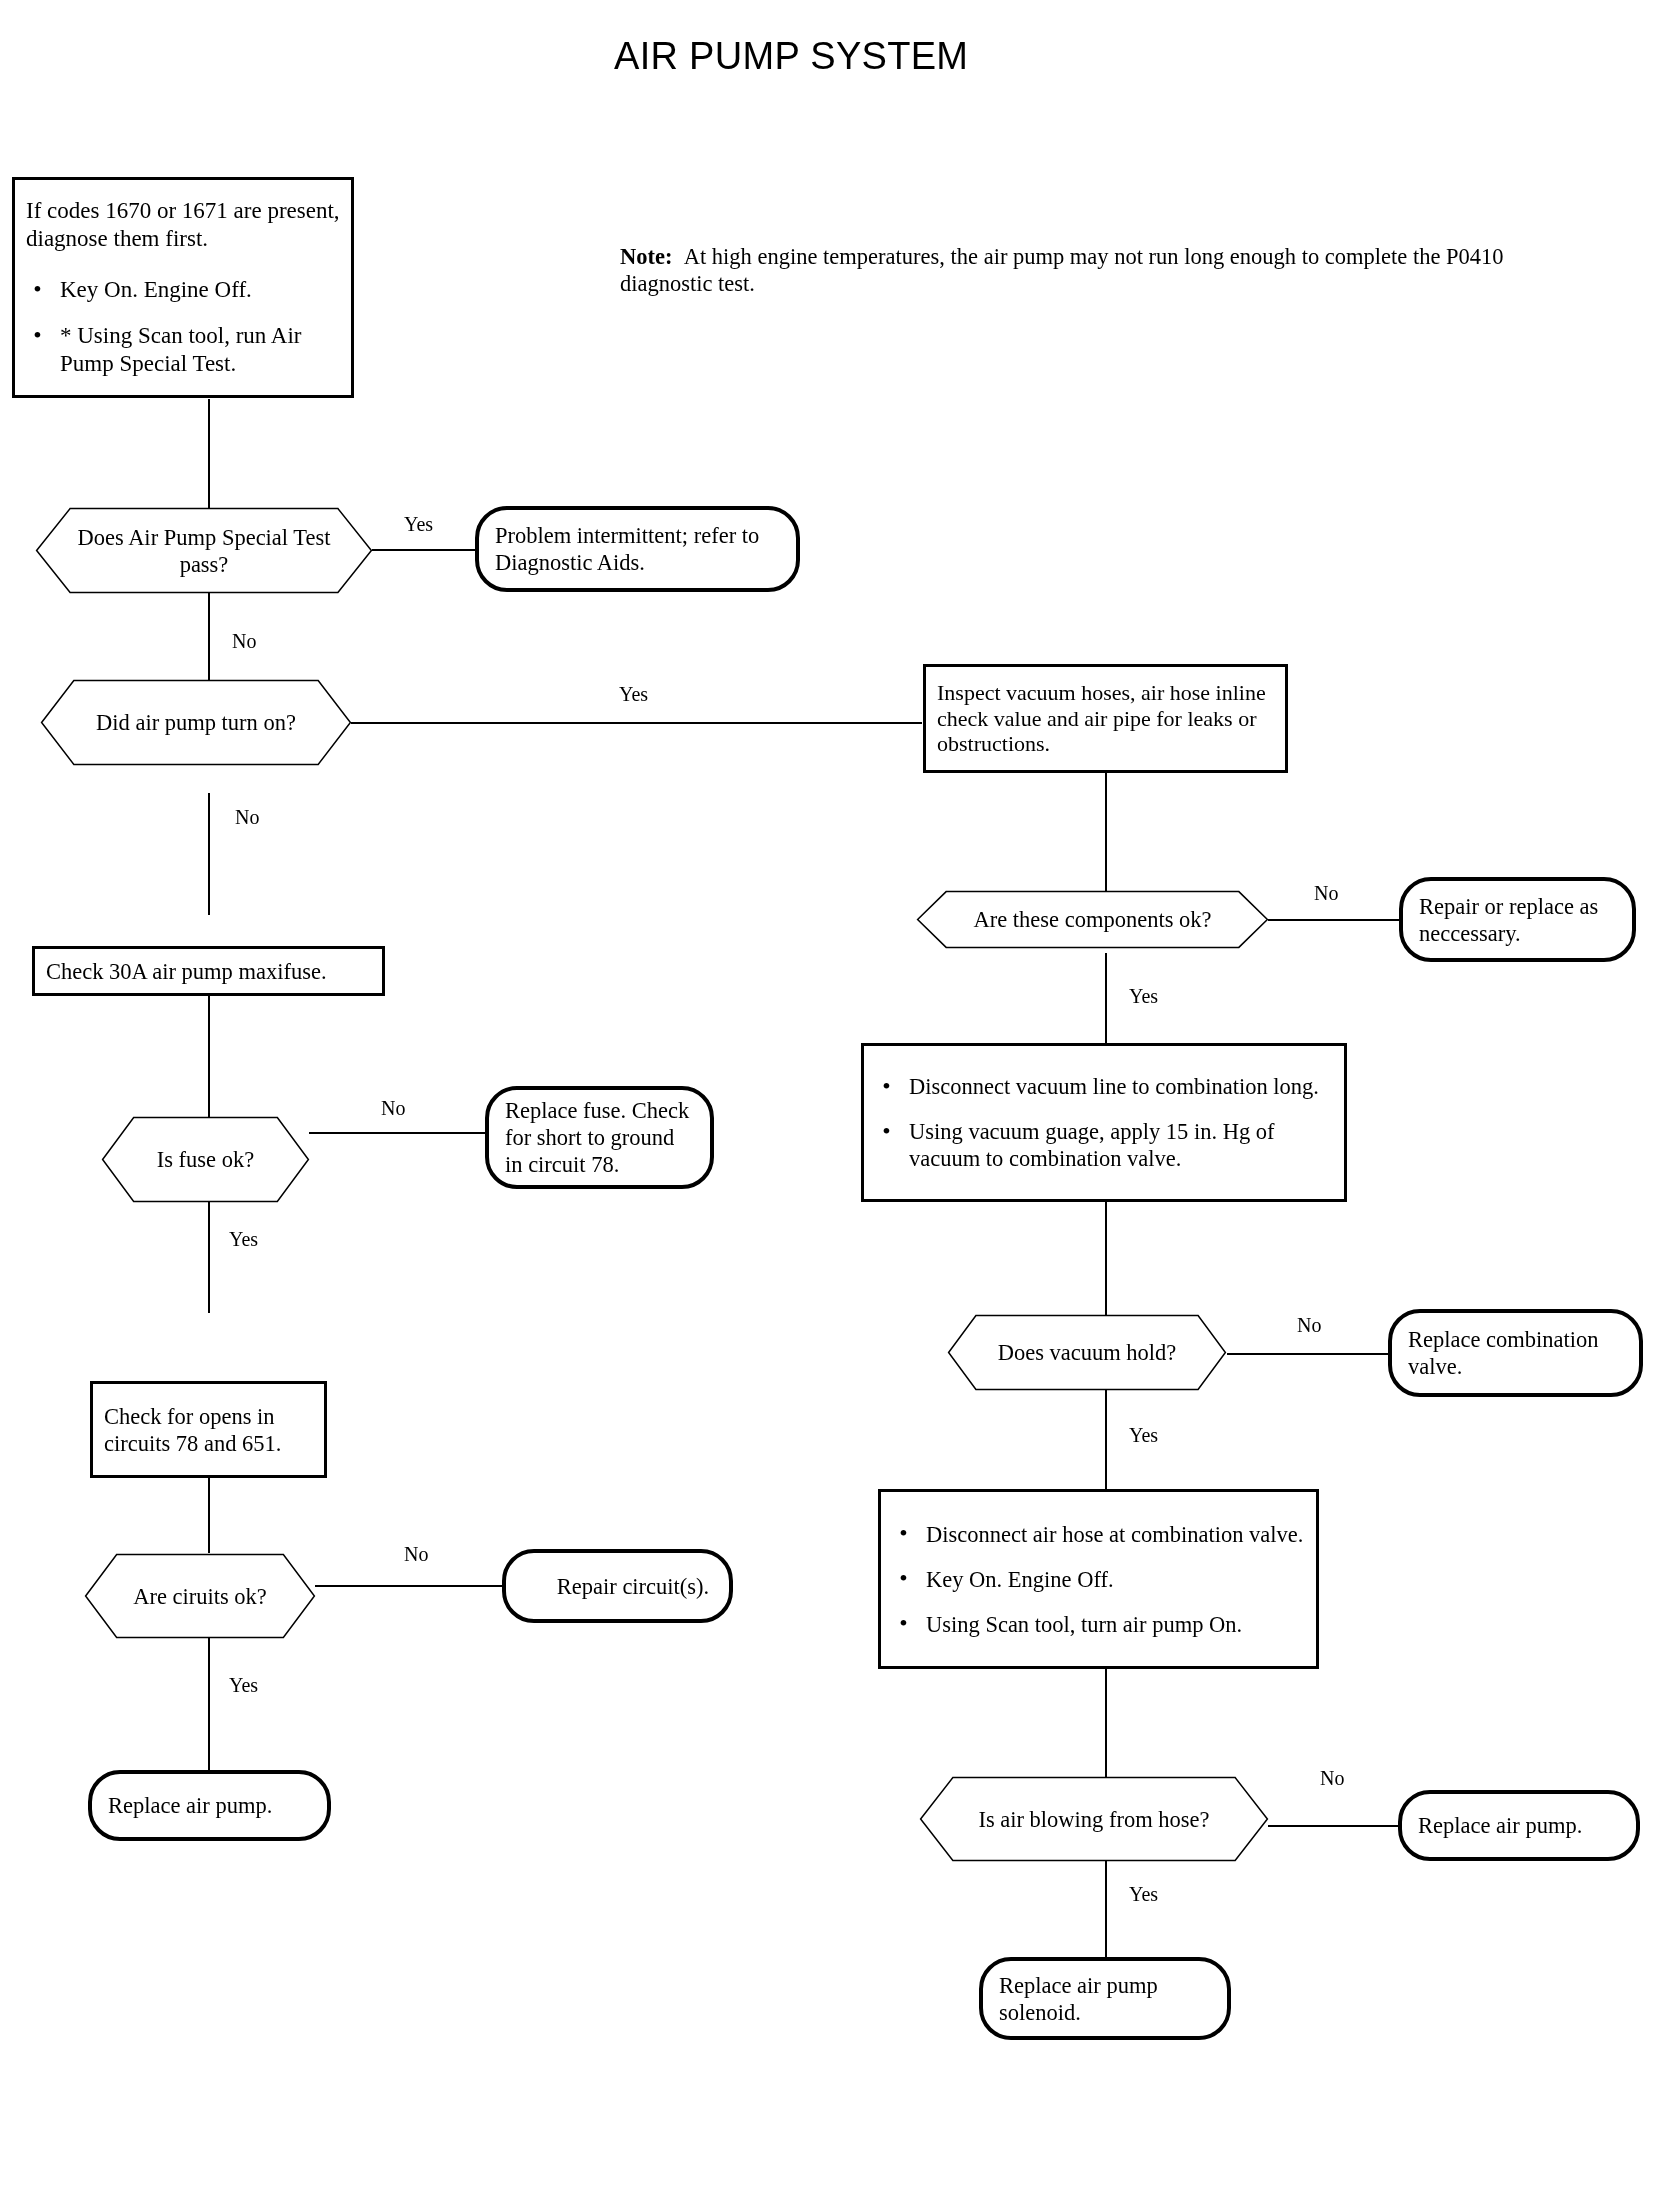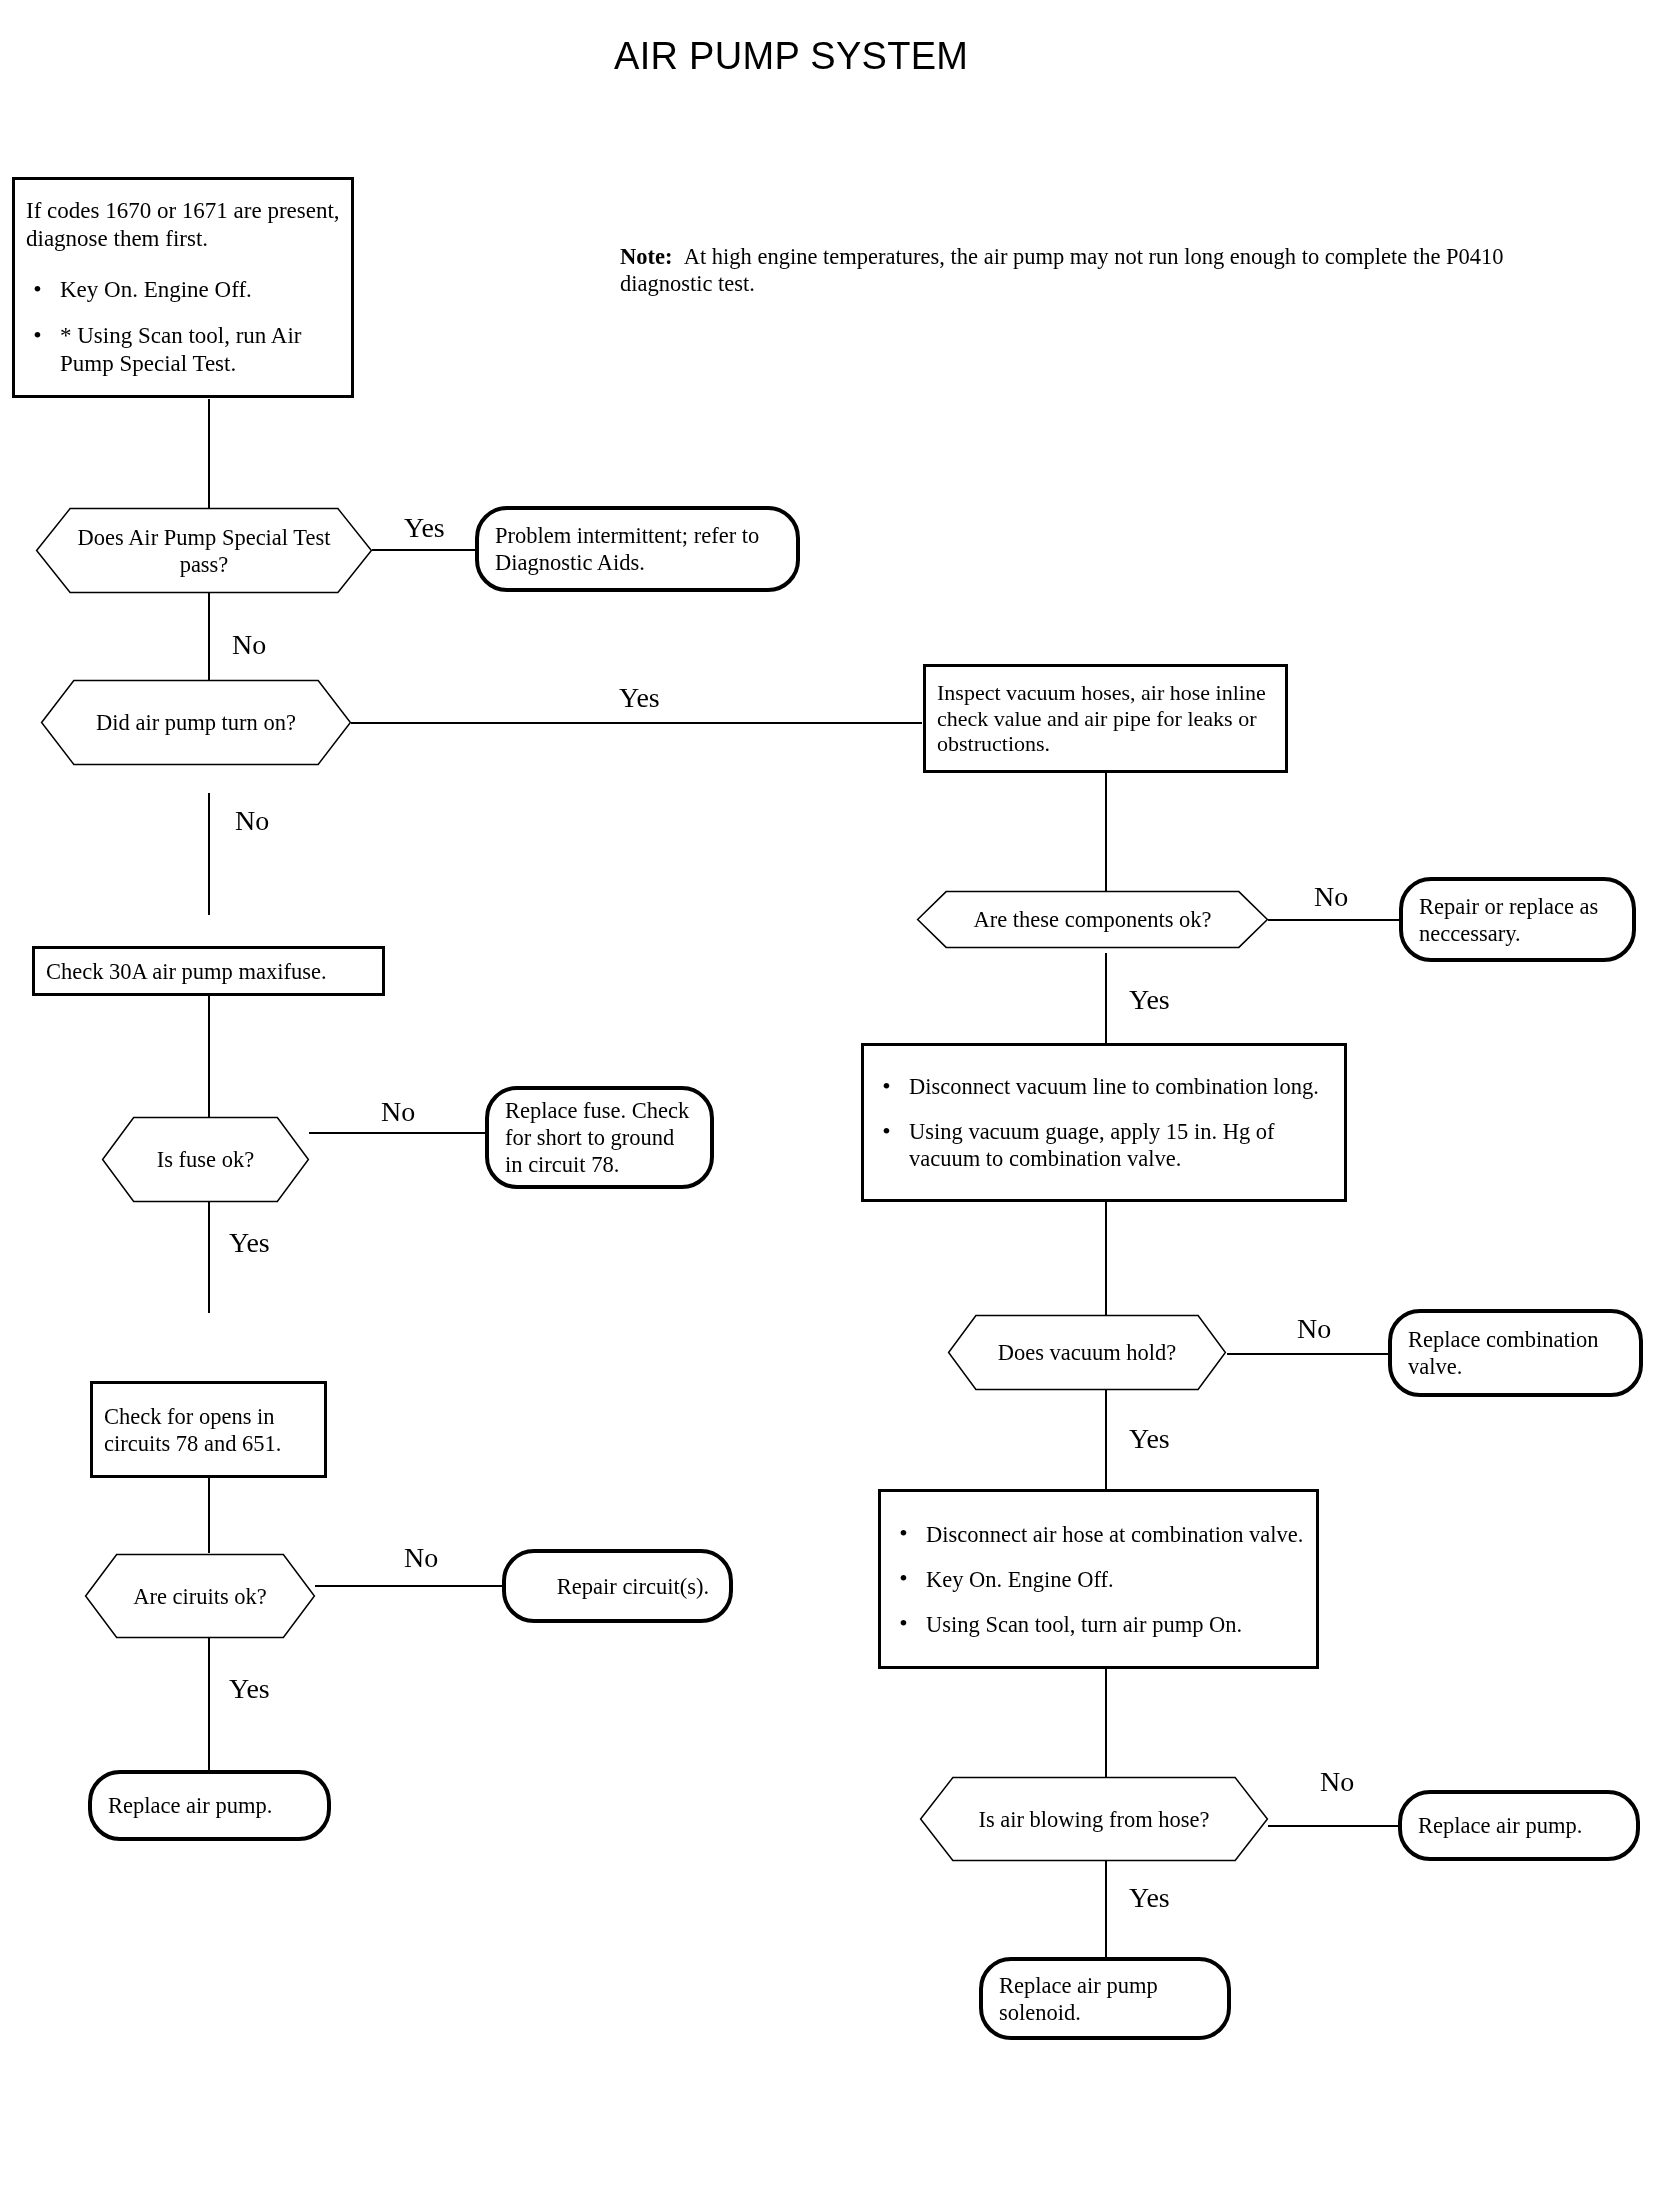--- a/index.html
+++ b/index.html
@@ -25,21 +25,21 @@
             text-align:center;padding:0 38px;box-sizing:border-box;}
 
   
   .plain{position:absolute;}
 
   
   .vline{position:absolute;background:#000;width:1.8px;}
   .hline{position:absolute;background:#000;height:1.8px;}
 
   
-  .elabel{position:absolute;font-size:28px;line-height:1;white-space:nowrap;}
+  .elabel{position:absolute;font-size:20px;line-height:1;white-space:nowrap;}
 
   
   .title{position:absolute;font-family:"Liberation Sans","DejaVu Sans",sans-serif;
          font-size:38px;letter-spacing:0.3px;white-space:nowrap;text-align:center;}
 
   
   ul.bl{margin:0;padding:0;list-style:none;}
   ul.bl li{position:relative;padding-left:34px;margin:0 0 18px 0;}
   ul.bl li:last-child{margin-bottom:0;}
   ul.bl li:before{content:"\2022";position:absolute;left:7.3px;top:-1.2px;font-size:24px;line-height:1.18;}

